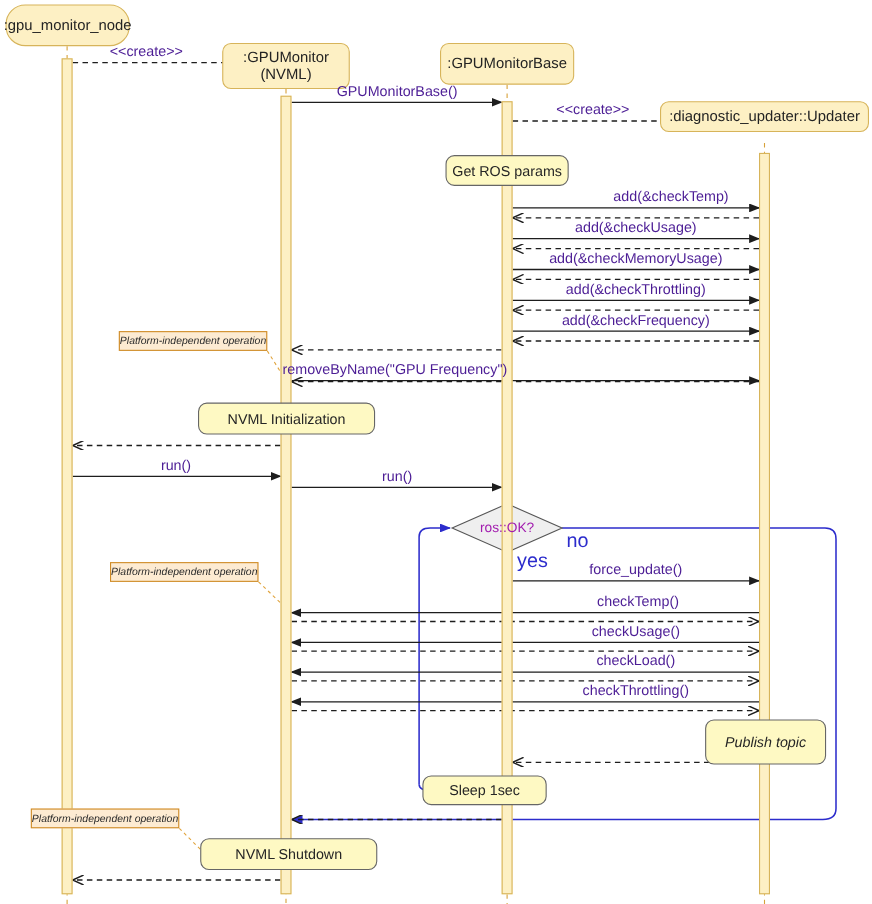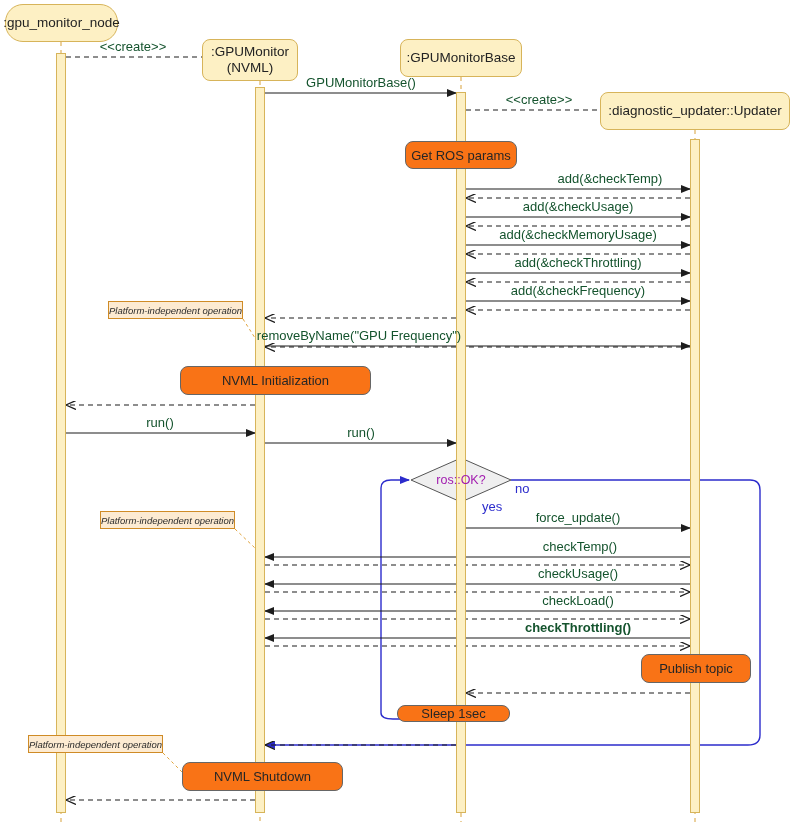--- a/index.html
+++ b/index.html
@@ -11,37 +11,37 @@
     position:absolute;box-sizing:border-box;
     background:#fdf0c4;border:1px solid #d7b45a;border-radius:8px;
     display:flex;align-items:center;justify-content:center;text-align:center;
     font-size:13.5px;color:#232323;line-height:1.15;padding:3px 8px;
     white-space:pre-line;
   }
   .actbox{
     position:absolute;background:#fdf0c4;border:1px solid #d7b45a;box-sizing:border-box;
   }
   .procbox{
-    position:absolute;box-sizing:border-box;background:#f97316;
+    position:absolute;box-sizing:border-box;background:#fef9c3;
     border:1px solid #666;border-radius:8px;
     display:flex;align-items:center;justify-content:center;
     font-size:13px;color:#262626;padding:2px 10px;white-space:nowrap;
   }
   .note{
     position:absolute;box-sizing:border-box;background:#fdebd2;
     border:1px solid #cf8b26;
     display:flex;align-items:center;justify-content:center;
     font-size:9.5px;font-style:italic;color:#2b2b2b;white-space:nowrap;padding:1px 21px;
   }
   .msglabel{
-    position:absolute;font-size:13px;color:#14532d;white-space:nowrap;
+    position:absolute;font-size:13px;color:#4c1d95;white-space:nowrap;
     transform:translateX(-50%);
   }
   .branchlabel{
-    position:absolute;font-size:13px;color:#2c2ccc;white-space:nowrap;
+    position:absolute;font-size:18px;color:#2c2ccc;white-space:nowrap;
   }
   .diamond-text{
     position:absolute;font-size:12.5px;color:#a21caf;white-space:nowrap;
     transform:translate(-50%,-50%);
   }
 </style>
 </head>
 <body>
 
 <div id="diagram">
@@ -108,36 +108,36 @@
       </g>
     <g id="note-links">
         <line x1="243" y1="319" x2="255" y2="338" stroke="#e0a33c" stroke-width="1" stroke-dasharray="3,3"></line>
         <line x1="235" y1="529" x2="255" y2="548" stroke="#e0a33c" stroke-width="1" stroke-dasharray="3,3"></line>
         <line x1="163" y1="753" x2="182" y2="772" stroke="#e0a33c" stroke-width="1" stroke-dasharray="3,3"></line>
       </g>
   </svg>
 
   <div id="participants-layer">
       <div class="participant" style="left: 5px; top: 4px; width: 113px; height: 38px; border-radius: 18px;">:gpu_monitor_node</div>
-      <div class="participant" style="left: 202px; top: 39px; width: 96px; height: 42px;">:GPUMonitor
+      <div class="participant" style="left: 202px; top: 39px; width: 116px; height: 42px;">:GPUMonitor
 (NVML)</div>
       <div class="participant" style="left: 400px; top: 39px; width: 122px; height: 38px;">:GPUMonitorBase</div>
-      <div class="participant" style="left: 600px; top: 92px; width: 190px; height: 38px;">:diagnostic_updater::Updater</div>
+      <div class="participant" style="left: 600px; top: 92px; width: 190px; height: 28px;">:diagnostic_updater::Updater</div>
     </div>
   <div id="activations-layer">
       <div class="actbox" style="left: 56px; top: 53px; width: 10px; height: 760px;"></div>
       <div class="actbox" style="left: 255px; top: 87px; width: 10px; height: 726px;"></div>
       <div class="actbox" style="left: 456px; top: 92px; width: 10px; height: 721px;"></div>
       <div class="actbox" style="left: 690px; top: 139px; width: 10px; height: 674px;"></div>
     </div>
   <div id="processes-layer">
       <div class="procbox" style="left: 405px; top: 141px; width: 112px; height: 28px;">Get ROS params</div>
-      <div class="procbox" style="left: 180px; top: 366px; width: 191px; height: 29px;">NVML Initialization</div>
-      <div class="procbox" style="left: 641px; top: 654px; width: 110px; height: 29px;">Publish topic</div>
-      <div class="procbox" style="left: 397px; top: 705px; width: 113px; height: 17px;">Sleep 1sec</div>
+      <div class="procbox" style="left: 180px; top: 366px; width: 161px; height: 29px;">NVML Initialization</div>
+      <div class="procbox" style="left: 641px; top: 654px; width: 110px; height: 41px; font-style: italic;">Publish topic</div>
+      <div class="procbox" style="left: 384px; top: 705px; width: 113px; height: 27px;">Sleep 1sec</div>
       <div class="procbox" style="left: 182px; top: 762px; width: 161px; height: 29px; text-align: center;">NVML Shutdown</div>
     </div>
   <div id="notes-layer">
       <div class="note" style="left: 108px; top: 301px; width: 135px; height: 18px;">Platform-independent operation</div>
       <div class="note" style="left: 100px; top: 511px; width: 135px; height: 18px;">Platform-independent operation</div>
       <div class="note" style="left: 28px; top: 735px; width: 135px; height: 18px;">Platform-independent operation</div>
     </div>
   <div id="labels-layer">
       <div class="msglabel" style="left: 133px; top: 39px;">&lt;&lt;create&gt;&gt;</div>
       <div class="msglabel" style="left: 361px; top: 75px;">GPUMonitorBase()</div>
@@ -147,20 +147,20 @@
       <div class="msglabel" style="left: 578px; top: 227px;">add(&amp;checkMemoryUsage)</div>
       <div class="msglabel" style="left: 578px; top: 255px;">add(&amp;checkThrottling)</div>
       <div class="msglabel" style="left: 578px; top: 283px;">add(&amp;checkFrequency)</div>
       <div class="msglabel" style="left: 359px; top: 328px;">removeByName("GPU Frequency")</div>
       <div class="msglabel" style="left: 160px; top: 415px;">run()</div>
       <div class="msglabel" style="left: 361px; top: 425px;">run()</div>
       <div class="msglabel" style="left: 578px; top: 510px;">force_update()</div>
       <div class="msglabel" style="left: 580px; top: 539px;">checkTemp()</div>
       <div class="msglabel" style="left: 578px; top: 566px;">checkUsage()</div>
       <div class="msglabel" style="left: 578px; top: 593px;">checkLoad()</div>
-      <div class="msglabel" style="left: 578px; top: 620px; font-weight: bold;">checkThrottling()</div>
+      <div class="msglabel" style="left: 578px; top: 620px;">checkThrottling()</div>
     </div>
 
   <div class="diamond-text" style="left:461px;top:480px;">ros::OK?</div>
-  <div class="branchlabel" style="left:470px;top:499px;margin-left:12px;">yes</div>
+  <div class="branchlabel" style="left:470px;top:499px;">yes</div>
   <div class="branchlabel" style="left:515px;top:481px;">no</div>
 
 </div>
 
 </body></html>

